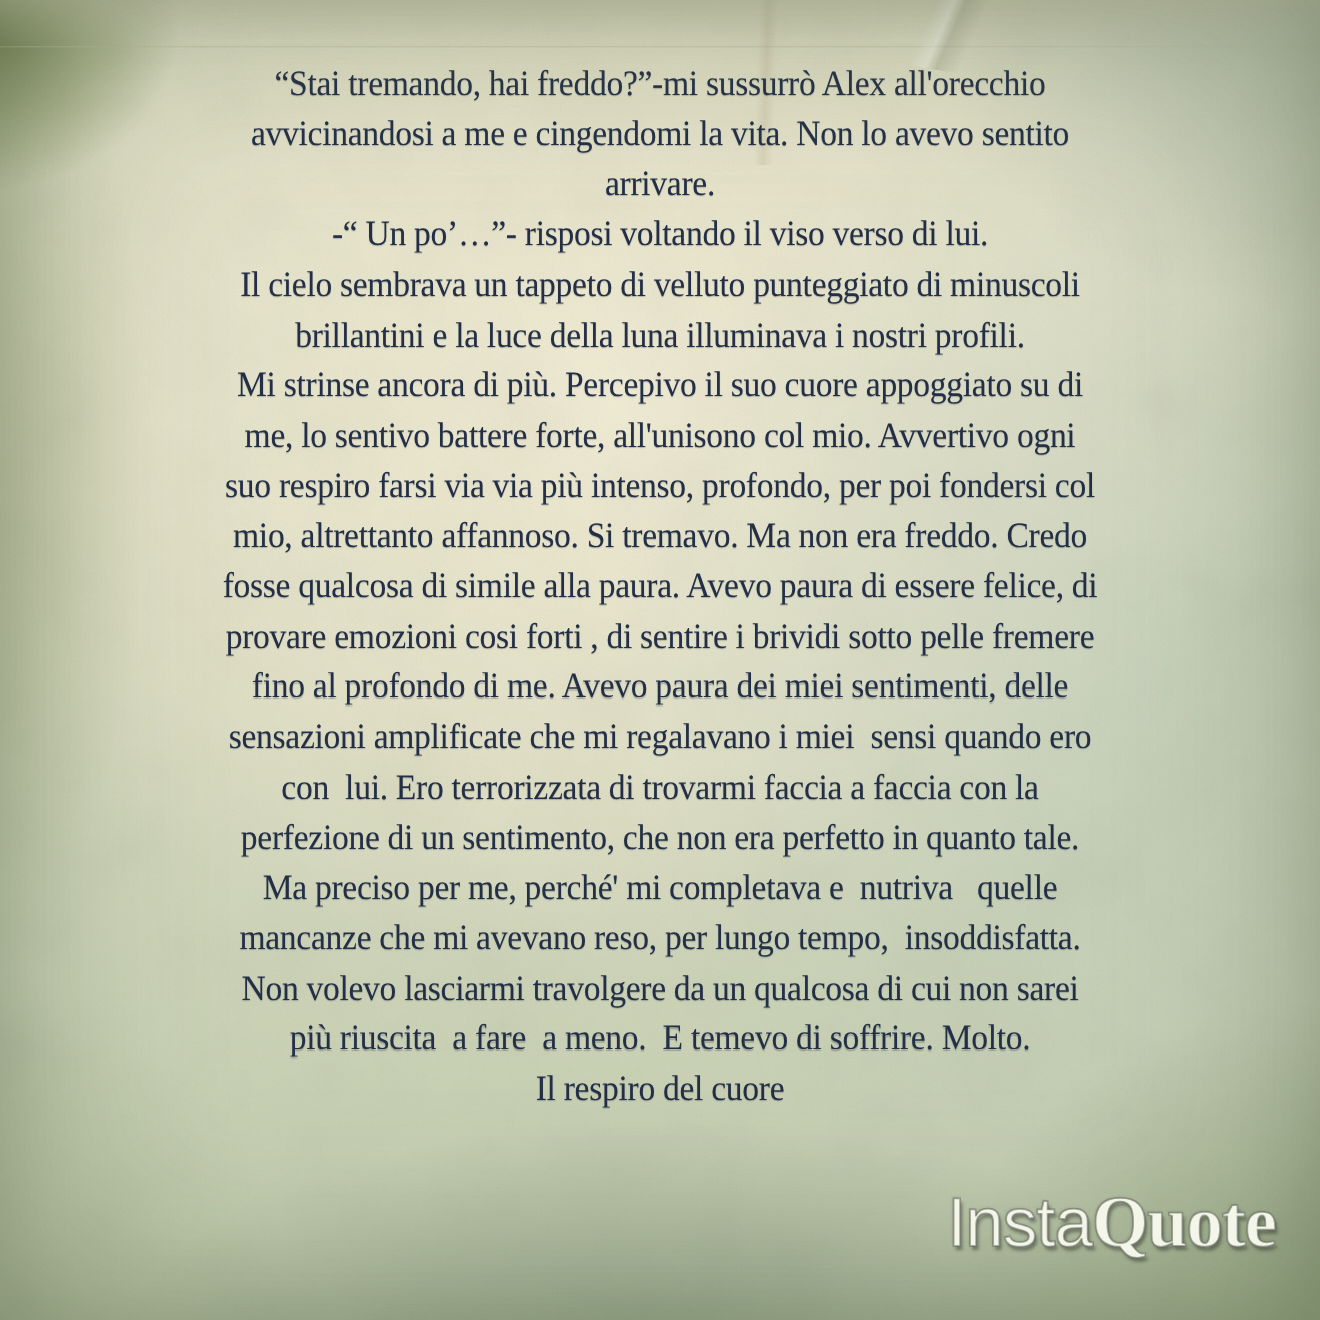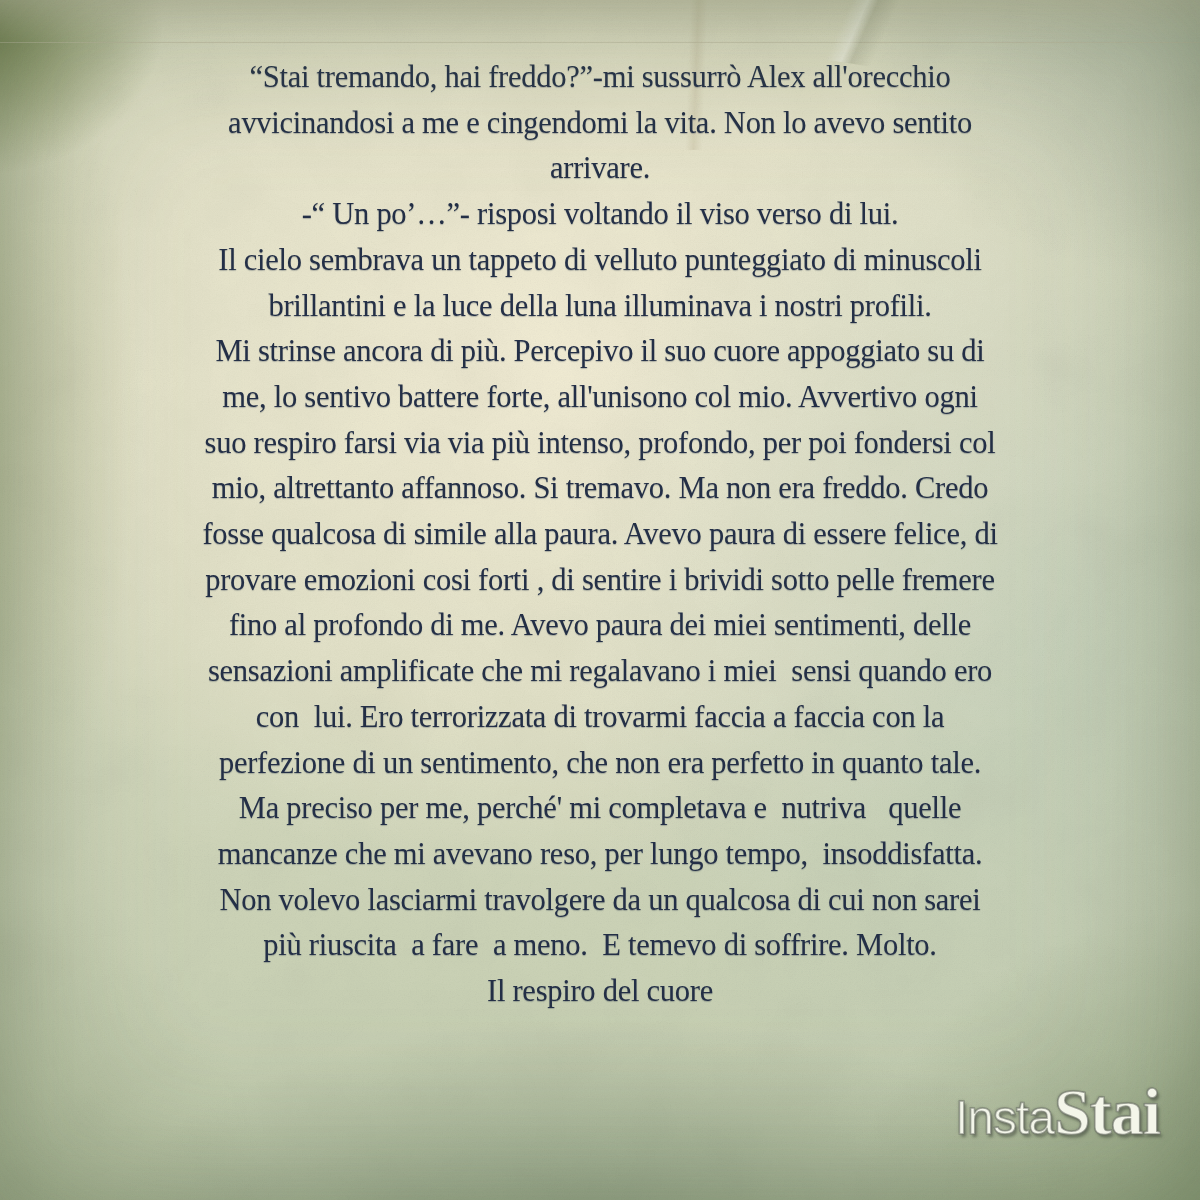--- a/index.html
+++ b/index.html
@@ -88,21 +88,21 @@
     right: 40px;
     bottom: 50px;
     -webkit-text-stroke: 1.6px rgba(108, 113, 103, 0.60);
     text-shadow:
       2px 3px 3px rgba(48, 54, 46, 0.50),
       -1px -1px 2px rgba(90, 96, 86, 0.30);
   }
   .wm-insta {
     font-family: "Liberation Sans", sans-serif;
     font-weight: 400;
-    font-size: 48px;
+    font-size: 63px;
     letter-spacing: -1px;
   }
   .wm-quote {
     font-family: "Liberation Serif", serif;
     font-weight: 700;
     font-size: 66px;
     letter-spacing: -1px;
   }
   .grain {
     position: absolute;
@@ -158,14 +158,14 @@
       <feTurbulence type="fractalNoise" baseFrequency="0.012" numOctaves="3" seed="11"></feTurbulence>
       <feColorMatrix type="saturate" values="0"></feColorMatrix>
       <feComponentTransfer>
           <feFuncA type="linear" slope="0.09" intercept="0"></feFuncA>
         </feComponentTransfer>
     </filter>
     <rect width="1200" height="1200" filter="url(#blotch)"></rect>
     <rect width="1200" height="1200" filter="url(#fineGrain)"></rect>
   </svg>
 
-  <div class="watermark" style="color: rgb(244, 246, 234);"><span class="wm-insta">Insta</span><span class="wm-quote">Stai</span></div>
+  <div class="watermark" style="color: rgb(244, 246, 234);"><span class="wm-insta">Insta</span><span class="wm-quote">Quote</span></div>
 </div>
 
 </body></html>

